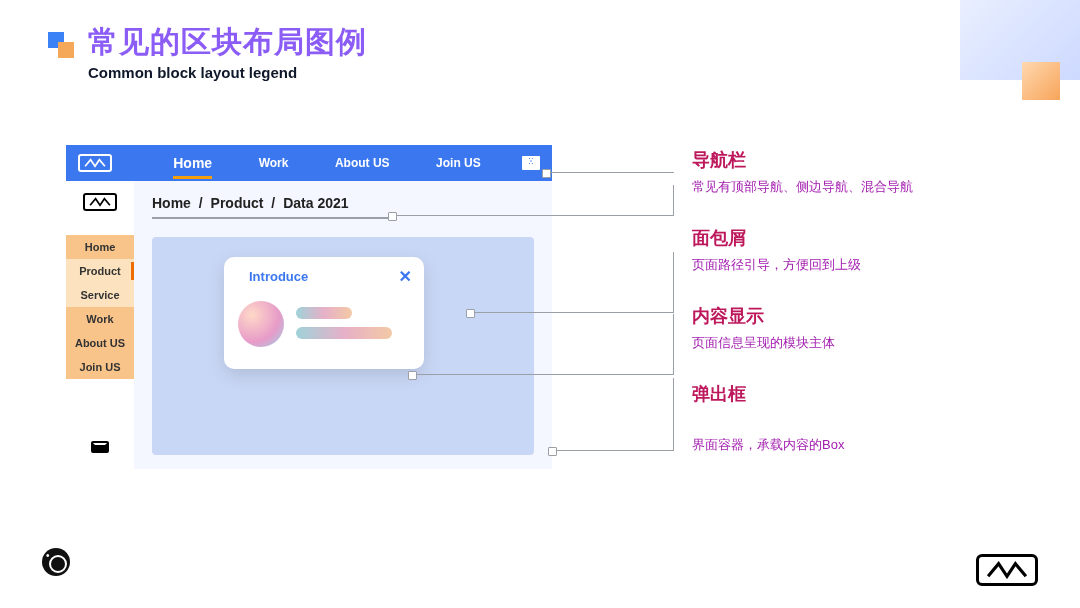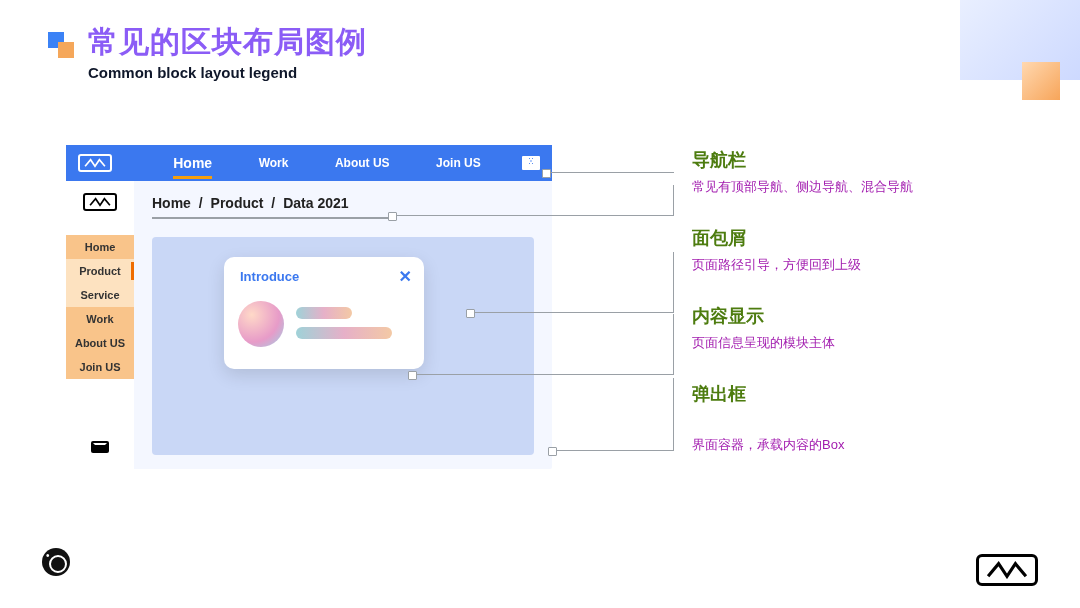--- a/index.html
+++ b/index.html
@@ -38,31 +38,31 @@
   .sidebar .smail::after { content:''; position:absolute; left:2px; right:2px; top:2px; height:5px; border-top:2px solid #fff; clip-path: polygon(0 0, 50% 100%, 100% 0); }
 
   .main { flex:1; padding:14px 18px; position:relative; }
   .breadcrumb { font-size:14px; font-weight:600; color:#222; }
   .breadcrumb .cur { font-weight:800; }
   .breadcrumb .sep { color:#222; font-weight:600; margin:0 4px; }
   .breadline { height:2px; background:#9aa0a6; margin-top:6px; width:245px; }
 
   .content-area { position:absolute; left:18px; top:56px; right:18px; bottom:14px; background:#c9d7f6; border-radius:4px; }
 
-  .popup { position:absolute; left:90px; top:76px; width:200px; height:112px; background:#fff; border-radius:10px; box-shadow:0 6px 18px rgba(0,0,0,.12); padding:12px 16px; }
+  .popup { position:absolute; left:90px; top:76px; width:200px; height:112px; background:#fff; border-radius:10px; box-shadow:0 6px 18px rgba(0,0,0,.12); padding:12px 25px; }
   .popup .pt { color:#3b78ef; font-size:13px; font-weight:700; }
   .popup .px { position:absolute; right:12px; top:10px; color:#3b78ef; font-size:16px; font-weight:800; cursor:pointer; }
   .popup .bubble { position:absolute; left:14px; top:44px; width:46px; height:46px; border-radius:50%; background:radial-gradient(circle at 30% 30%, #ffd9c8, #e79bc8 60%, #9cd2e8); }
   .popup .bar1 { position:absolute; left:72px; top:50px; width:56px; height:12px; border-radius:6px; background:linear-gradient(90deg,#9fd2d8,#e6b0c8,#f3c9a5); }
   .popup .bar2 { position:absolute; left:72px; top:70px; width:96px; height:12px; border-radius:6px; background:linear-gradient(90deg,#9fd2d8,#e6b0c8,#f3c9a5); }
 
   
   .legend { position:absolute; left:692px; top:148px; width:360px; }
   .lrow { margin-bottom:30px; }
-  .lrow h4 { font-size:18px; font-weight:700; color:#4d7c0f; margin-bottom:6px; }
+  .lrow h4 { font-size:18px; font-weight:700; color:#be185d; margin-bottom:6px; }
   .lrow p  { font-size:13px; color:#a21caf; }
 
   
   .conn { position:absolute; height:1px; background:#9aa0a6; }
   .conn::before { content:''; position:absolute; left:-2px; top:-3px; width:7px; height:7px; border:1px solid #9aa0a6; background:#fff; border-radius:1px; }
   
   #c-nav   { left:544px; top:172px; width:130px; }
   #c-crumb { left:390px; top:215px; width:284px; }
   #c-crumb::after { content:''; position:absolute; right:0; top:-30px; width:1px; height:30px; background:#9aa0a6; }
   #c-cont  { left:468px; top:312px; width:206px; }

